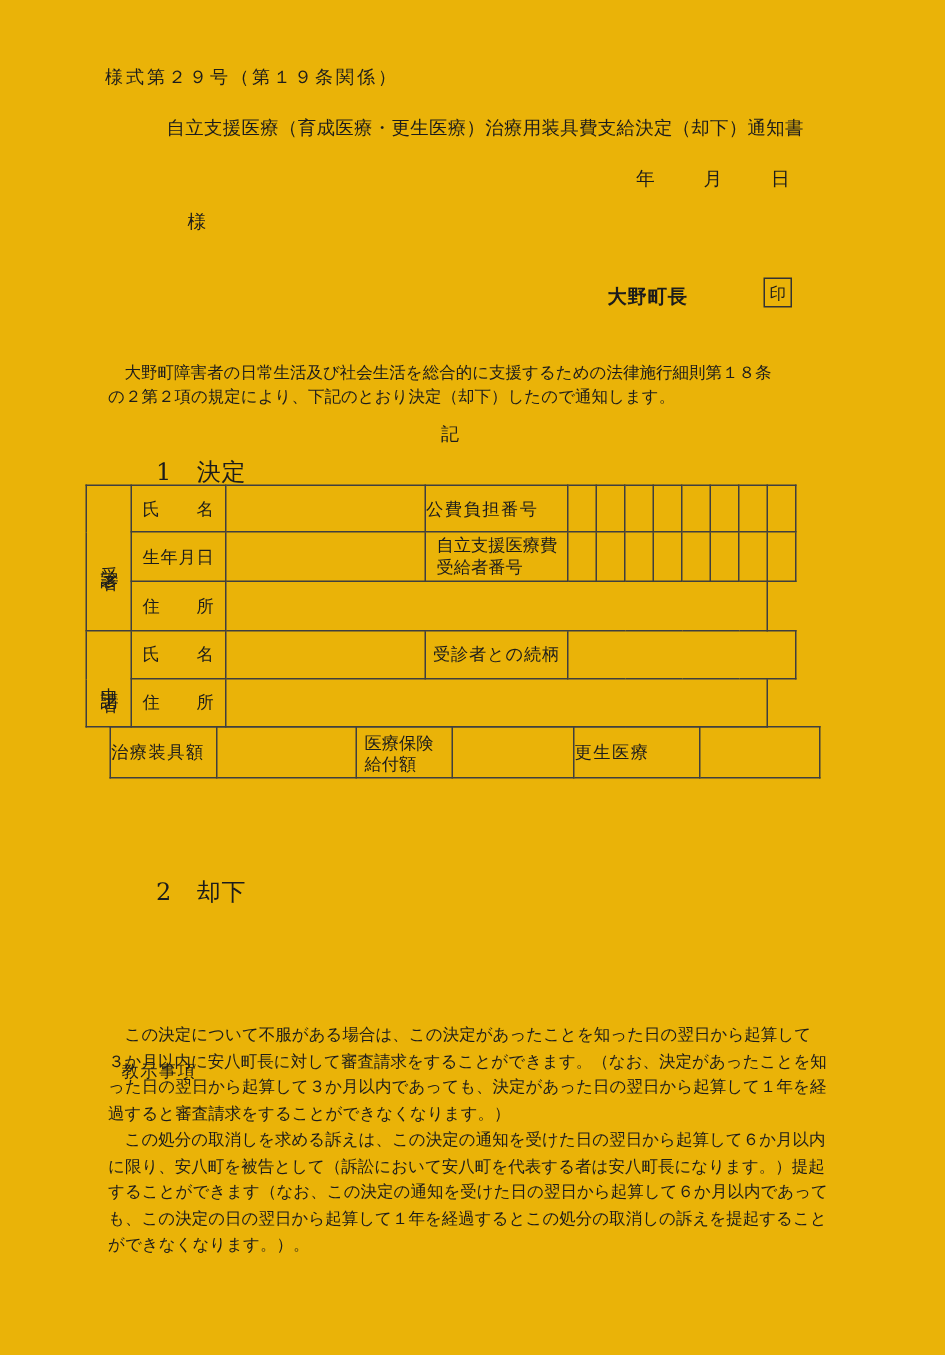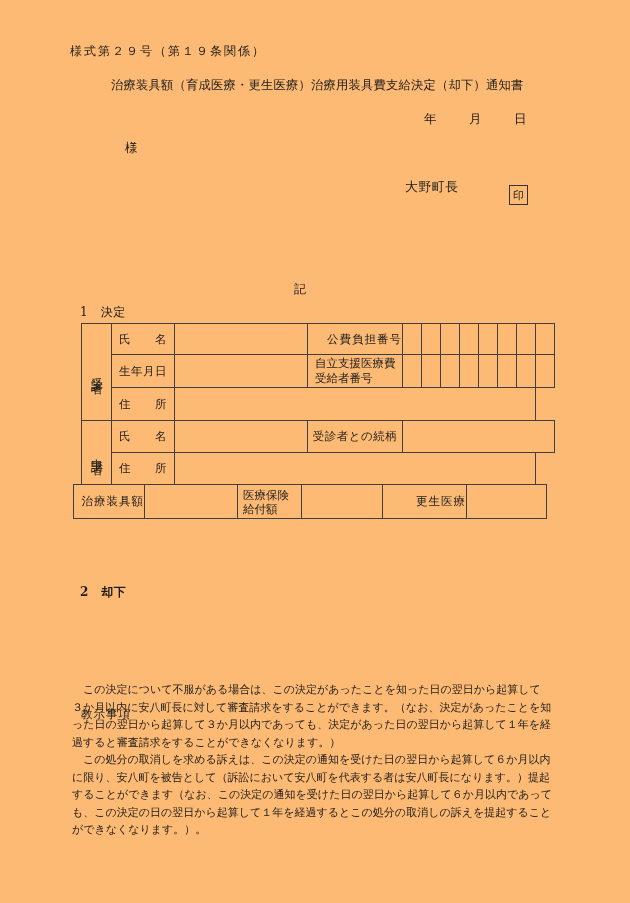--- a/index.html
+++ b/index.html
@@ -1,84 +1,86 @@
 <!DOCTYPE html>
 <html><head>
 <meta charset="utf-8">
 <style>
   html,body{margin:0;padding:0;}
   body{background:#e9e9e9;}
   .page{
     position:relative;
     width:630px;height:903px;
     margin:0 auto;
-    background:#fdba74;
+    background:#eab308;
     color:#1c1c1c;
     font-family:"DejaVu Serif", serif;
     overflow:hidden;
   }
   .abs{position:absolute;line-height:1.15;white-space:nowrap;}
   
   .form-number{left:70px;top:45px;font-size:12px;letter-spacing:2px;}
   .doc-title{left:111px;top:78px;font-size:12.3px;letter-spacing:0.2px;}
   .date-y{left:424px;top:112px;font-size:12.5px;}
   .date-m{left:469px;top:112px;font-size:12.5px;}
   .date-d{left:514px;top:112px;font-size:12.5px;}
   .addressee{left:125px;top:141px;font-size:12.5px;}
-  .issuer{left:405px;top:180px;font-size:12.8px;letter-spacing:0.6px;}
+  .issuer{left:405px;top:192px;font-size:12.8px;letter-spacing:0.6px;font-weight:bold;}
   .seal-box{
     left:509px;top:185px;width:17px;height:18px;
     border:1px solid #333;
     font-size:11px;display:flex;align-items:center;justify-content:center;
     line-height:1;
   }
   .body-par{left:72px;top:241px;width:486px;font-size:11px;line-height:15.8px;white-space:pre-line;}
   .record-marker{left:294px;top:283px;font-size:12px;}
-  .sec-heading{font-size:12px;letter-spacing:0.5px;}
+  .sec-heading{font-size:16px;letter-spacing:0.5px;margin-left:24px;}
   .sec1-heading{left:80px;top:306px;}
-  .sec2-heading{left:80px;top:586px;font-weight:bold;}
+  .sec2-heading{left:80px;top:586px;}
   
   table{border-collapse:collapse;table-layout:fixed;position:absolute;}
   td,th{border:1px solid #3f3f3f;padding:0;font-size:11.5px;font-weight:normal;overflow:hidden;}
-  .t1a{left:81px;top:323px;width:473px;}
+  .t1a{left:57px;top:323px;width:473px;}
   .t1b{left:73px;top:484px;width:473px;}
   .t2{left:72px;top:601px;width:442px;}
   .lbl{text-align:center;letter-spacing:0.5px;}
-  .lbl-sp1{text-align:right;letter-spacing:1px;}
+  .lbl-sp1{text-align:left;letter-spacing:1px;}
   .lbl-left{text-align:left;padding-left:5px;white-space:pre-line;line-height:14px;}
   .vhead{
     writing-mode:vertical-rl;text-orientation:upright;
     text-align:center;vertical-align:middle;
     font-size:12px;letter-spacing:2.5px;
   }
   .two-line{display:block;text-align:left;padding-left:7px;line-height:15px;}
   .r31{height:31px;} .r32{height:32px;} .r33{height:33px;} .r34{height:34px;margin-top:16px;}
   
   .guidance-heading{left:81px;top:667px;font-size:11.5px;letter-spacing:1px;margin-top:41px;}
   .guidance{left:72px;top:681px;width:502px;font-size:11px;line-height:17.5px;}
   .guidance div{white-space:pre-line;}
 </style>
 </head>
 <body>
 
 <div class="page">
 
   <div class="abs form-number">様式第２９号（第１９条関係）</div>
 
-  <div class="abs doc-title">治療装具額（育成医療・更生医療）治療用装具費支給決定（却下）通知書</div>
+  <div class="abs doc-title">自立支援医療（育成医療・更生医療）治療用装具費支給決定（却下）通知書</div>
 
   <div class="abs date-y">年</div>
   <div class="abs date-m">月</div>
   <div class="abs date-d">日</div>
 
   <div class="abs addressee">様</div>
 
   <div class="abs issuer">大野町長</div>
   <div class="abs seal-box">印</div>
 
+  <div class="abs body-par">　大野町障害者の日常生活及び社会生活を総合的に支援するための法律施行細則第１８条
+の２第２項の規定により、下記のとおり決定（却下）したので通知します。</div>
 
   <div class="abs record-marker">記</div>
 
   <div class="abs sec-heading sec1-heading">1　決定</div>
 
   <table class="t1a">
     <colgroup>
       <col style="width:30px">
         <col style="width:63px">
         <col style="width:133px">

